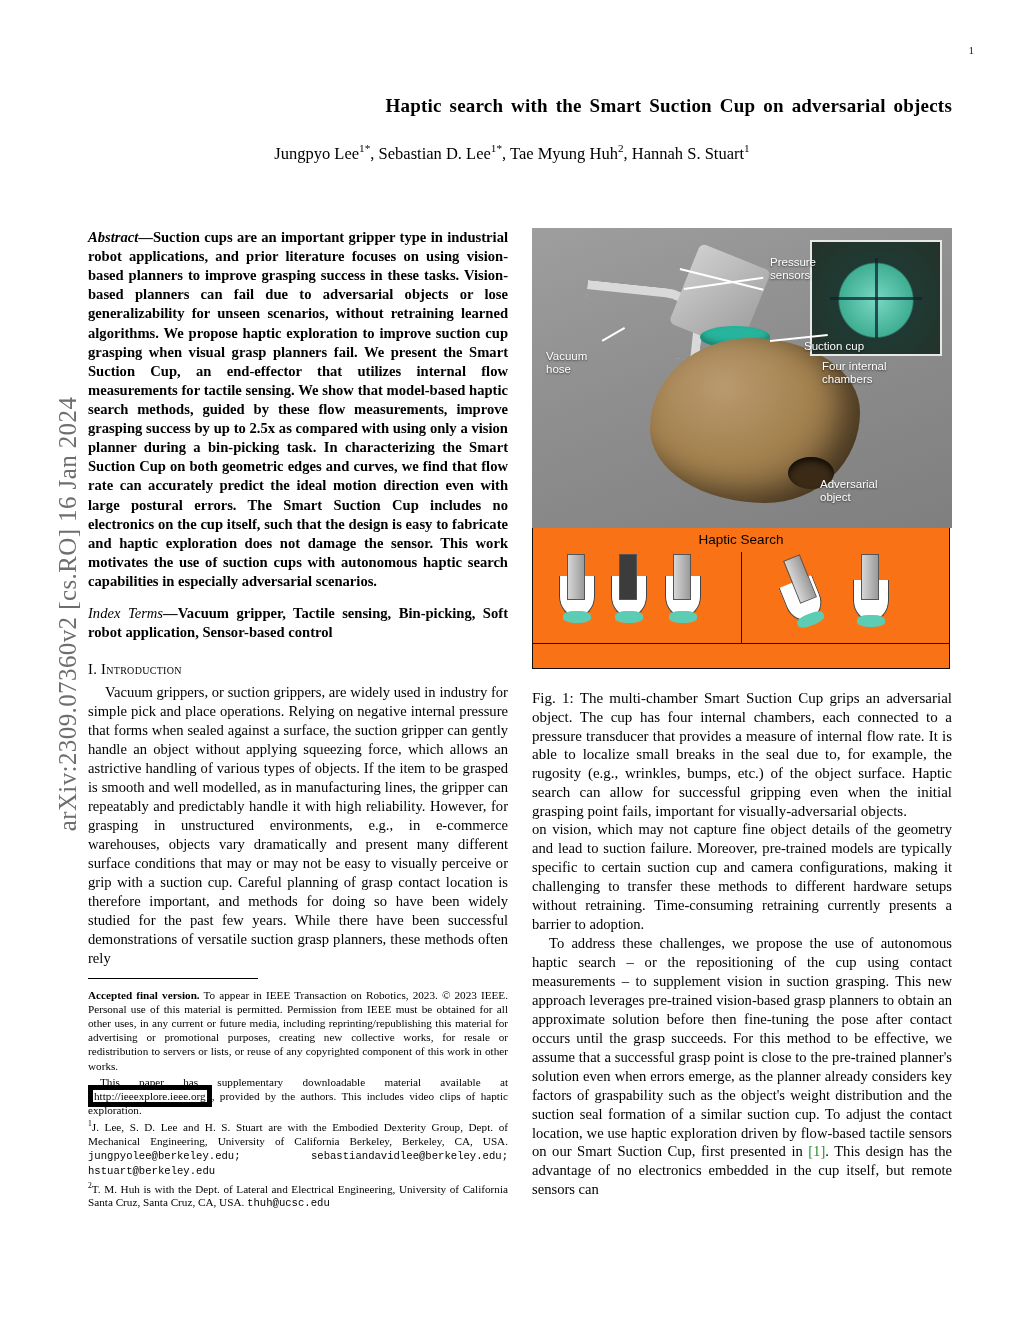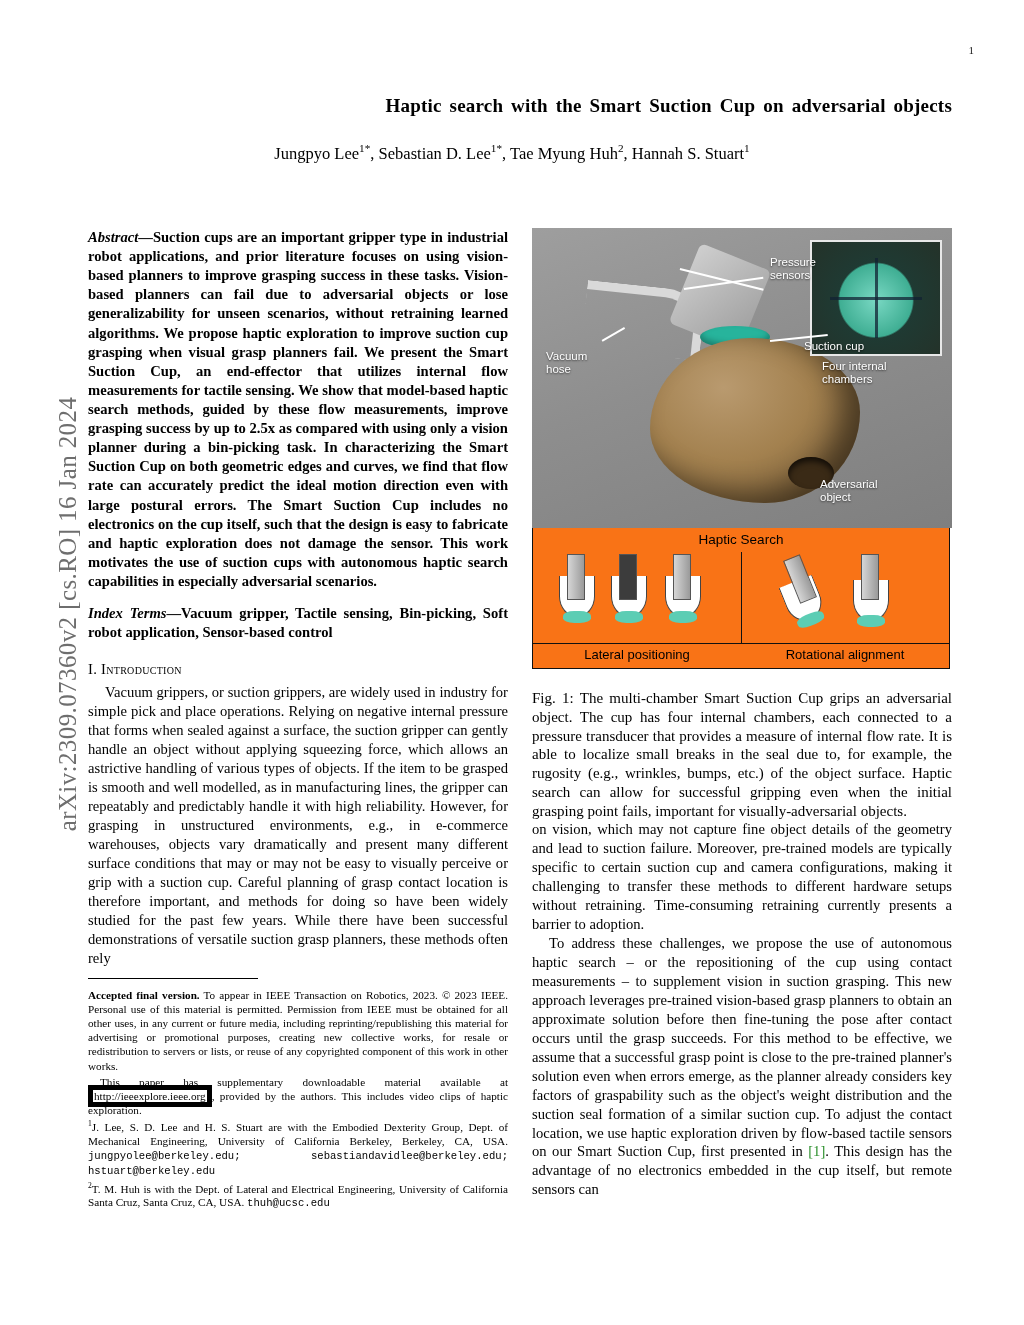--- a/index.html
+++ b/index.html
@@ -81,21 +81,21 @@
     text-align: justify;
     line-height: 1.31;
   }
   .abstract .lead { font-style: italic; font-weight: bold; }
   .indexterms {
     margin-top: 13px;
     font-weight: bold;
     text-align: justify;
     line-height: 1.31;
   }
-  .indexterms .lead { font-style: italic; font-weight: bold; }
+  .indexterms .lead { font-style: italic; font-weight: normal; }
   .section-head {
     margin-top: 18px;
     margin-bottom: 4px;
     text-align: left;
     font-size: 14.6px;
     font-variant: small-caps;
     letter-spacing: 0.3px;
   }
   p.body {
     margin: 0;
@@ -392,24 +392,20 @@
       <div class="armicon" style="left:86px; top:26px; background:#3c3c3c;"></div>
       <div class="cupicon" style="left:132px; top:48px;"></div>
       <div class="armicon" style="left:140px; top:26px;"></div>
 
       <div class="cupicon" style="left:252px; top:52px; transform:rotate(-22deg);"></div>
       <div class="armicon" style="left:258px; top:28px; transform:rotate(-22deg);"></div>
       <div class="cupicon" style="left:320px; top:52px;"></div>
       <div class="armicon" style="left:328px; top:26px;"></div>
 
       <div class="hs-divider"></div>
-      <div class="hs-caption-row">
-        <div>Lateral positioning</div>
-        <div>Rotational alignment</div>
-      </div>
     </div>
 
     <div class="fig-caption">Fig. 1: The multi-chamber Smart Suction Cup grips an adversarial object. The cup has four internal chambers, each connected to a pressure transducer that provides a measure of internal flow rate. It is able to localize small breaks in the seal due to, for example, the rugosity (e.g., wrinkles, bumps, etc.) of the object surface. Haptic search can allow for successful gripping even when the initial grasping point fails, important for visually-adversarial objects.</div>
   </div>
 
   <div class="right-body">
     <p class="body" style="text-indent:0;">on vision, which may not capture fine object details of the geometry and lead to suction failure. Moreover, pre-trained models are typically specific to certain suction cup and camera configurations, making it challenging to transfer these methods to different hardware setups without retraining. Time-consuming retraining currently presents a barrier to adoption.</p>
     <p class="body"><span>To address these challenges, we propose the use of autonomous haptic search – or the repositioning of the cup using contact measurements – to supplement vision in suction grasping. This new approach leverages pre-trained vision-based grasp planners to obtain an approximate solution before then fine-tuning the pose after contact occurs until the grasp succeeds. For this method to be effective, we assume that a successful grasp point is close to the pre-trained planner's solution even when errors emerge, as the planner already considers key factors of graspability such as the object's weight distribution and the suction seal formation of a similar suction cup. To adjust the contact location, we use haptic exploration driven by flow-based tactile sensors on our Smart Suction Cup, first presented in </span><span class="cite-link">[1]</span><span>. This design has the advantage of no electronics embedded in the cup itself, but remote sensors can</span></p>
   </div>
 

